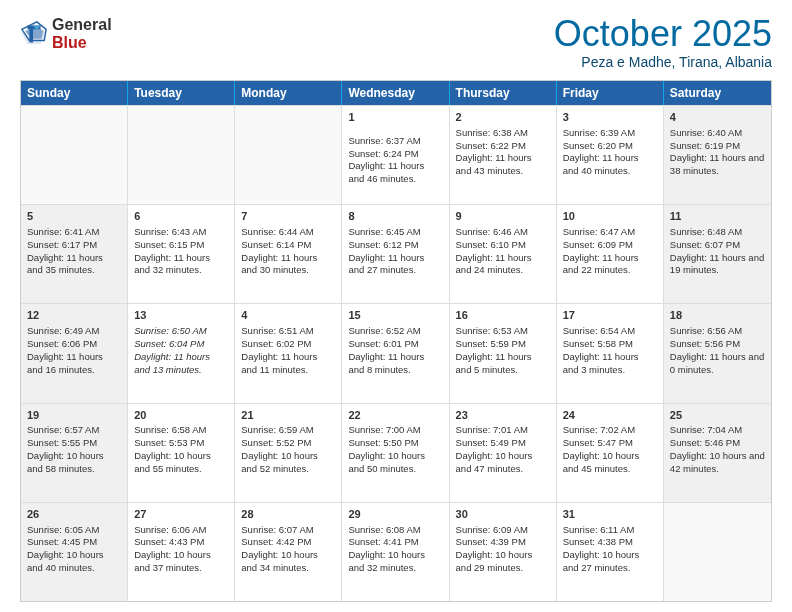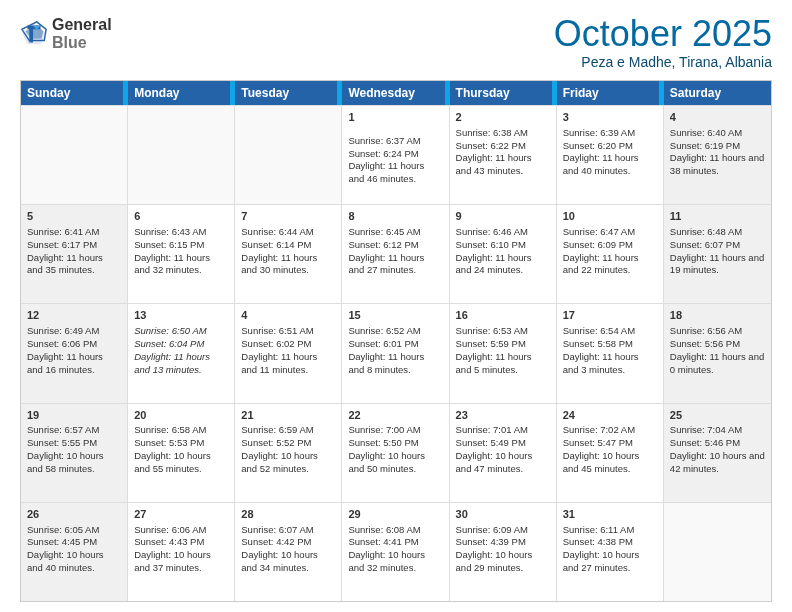--- a/index.html
+++ b/index.html
@@ -27,21 +27,21 @@
       display: flex;
       align-items: center;
       gap: 4px;
     }
     .logo-text {
       font-size: 16px;
       font-weight: bold;
       line-height: 1.1;
     }
     .logo-general { color: #333; }
-    .logo-blue { color: #737373; }
+    .logo-blue { color: #b91c1c; }
     .logo-icon {
       width: 28px;
       height: 28px;
     }
     .header-right {
       text-align: right;
     }
     .month-title {
       font-size: 36px;
       font-weight: 300;
@@ -63,21 +63,21 @@
       display: grid;
       grid-template-columns: repeat(7, 1fr);
       background: #2563a8;
     }
     .cal-header-cell {
       color: #fff;
       font-size: 12px;
       font-weight: bold;
       padding: 5px 6px;
       text-align: left;
-      border-right: 5px solid #0ea5e9;
+      border-right: 1px solid #0ea5e9;
     }
     .cal-header-cell:last-child { border-right: none; }
     .cal-body {
       flex: 1;
       display: flex;
       flex-direction: column;
     }
     .cal-row {
       display: grid;
       grid-template-columns: repeat(7, 1fr);
@@ -127,22 +127,22 @@
     <div class="header-right">
       <div class="month-title">October 2025</div>
       <div class="subtitle">Peza e Madhe, Tirana, Albania</div>
     </div>
   </div>
 
   <div class="calendar">
     <div class="cal-header">
 
     <div class="cal-header-cell">Sunday</div>
+        <div class="cal-header-cell">Tuesday</div>
         <div class="cal-header-cell">Monday</div>
-        <div class="cal-header-cell">Tuesday</div>
         <div class="cal-header-cell">Wednesday</div>
         <div class="cal-header-cell">Thursday</div>
         <div class="cal-header-cell">Friday</div>
         <div class="cal-header-cell">Saturday</div>
       </div>
     <div class="cal-body">
 
     <div class="cal-row">
           <div class="cal-cell empty"></div>
           <div class="cal-cell empty"></div>

